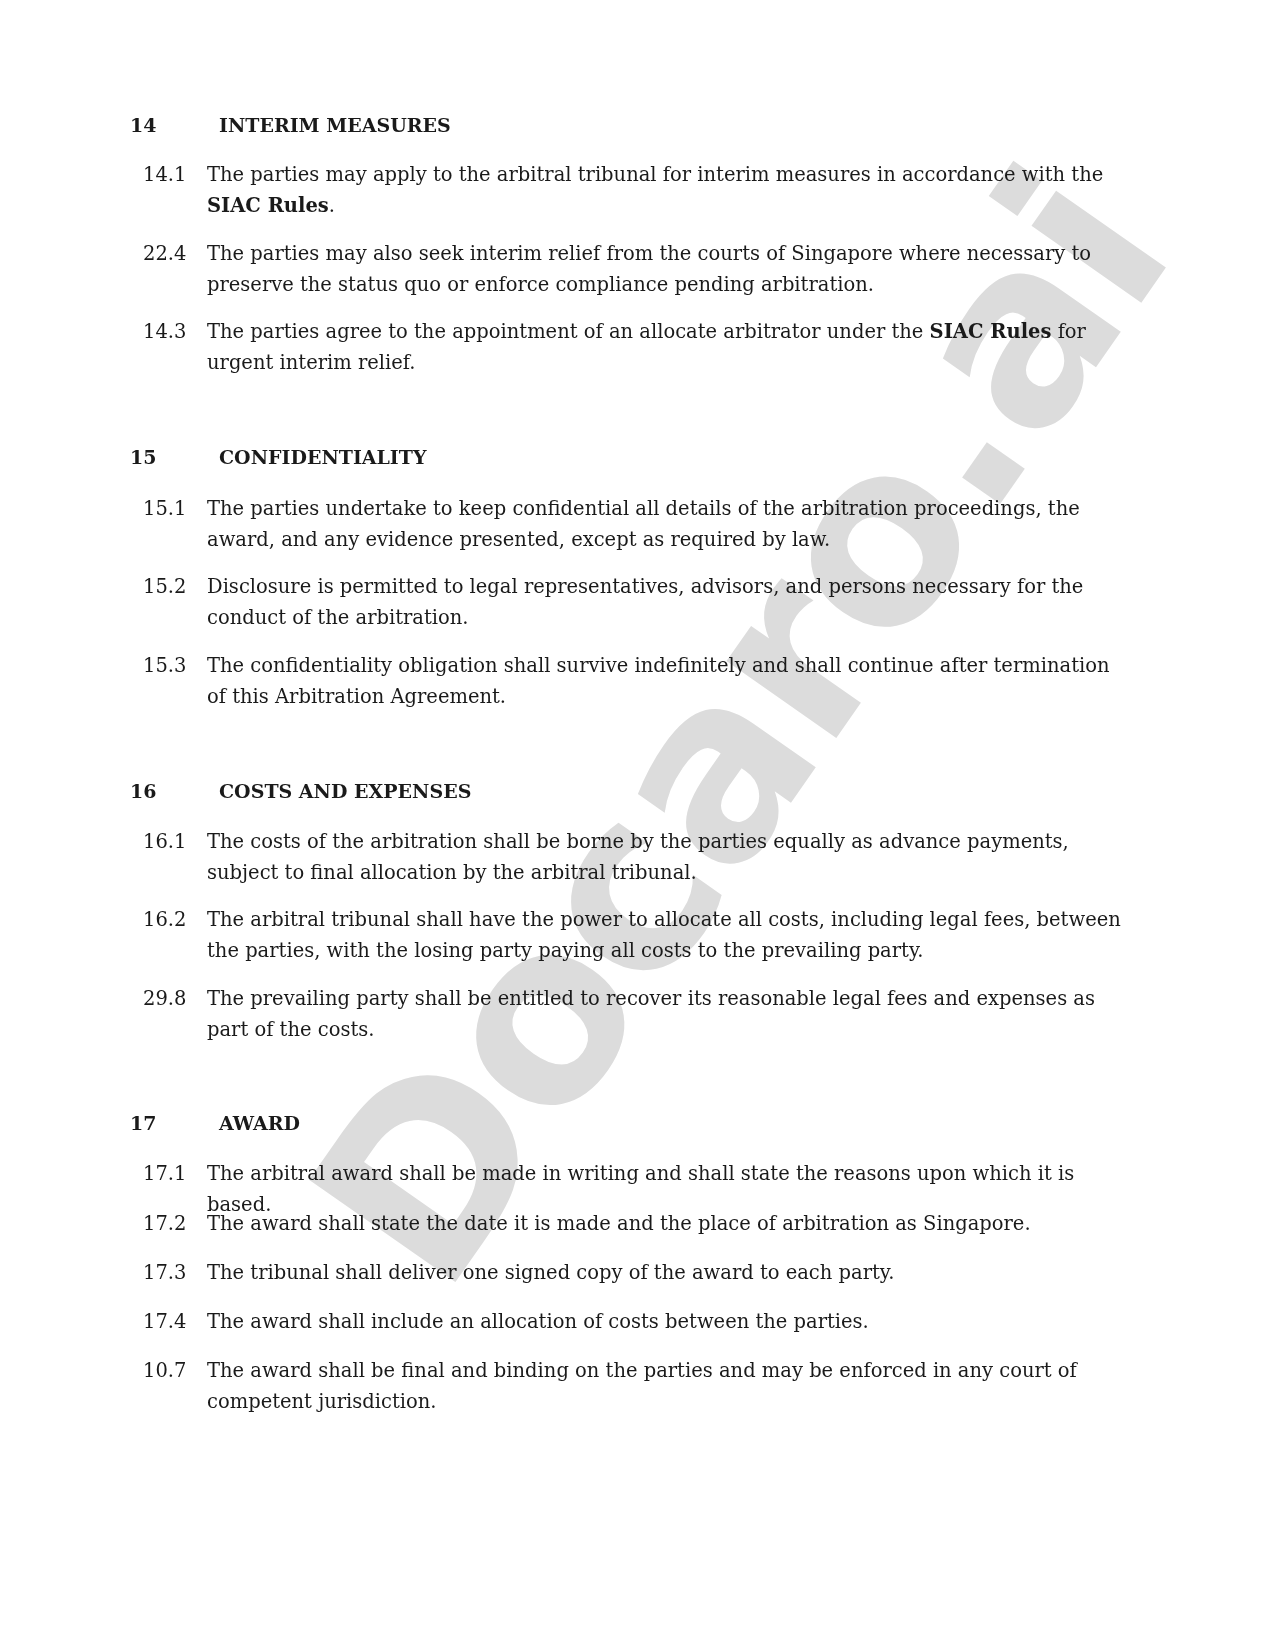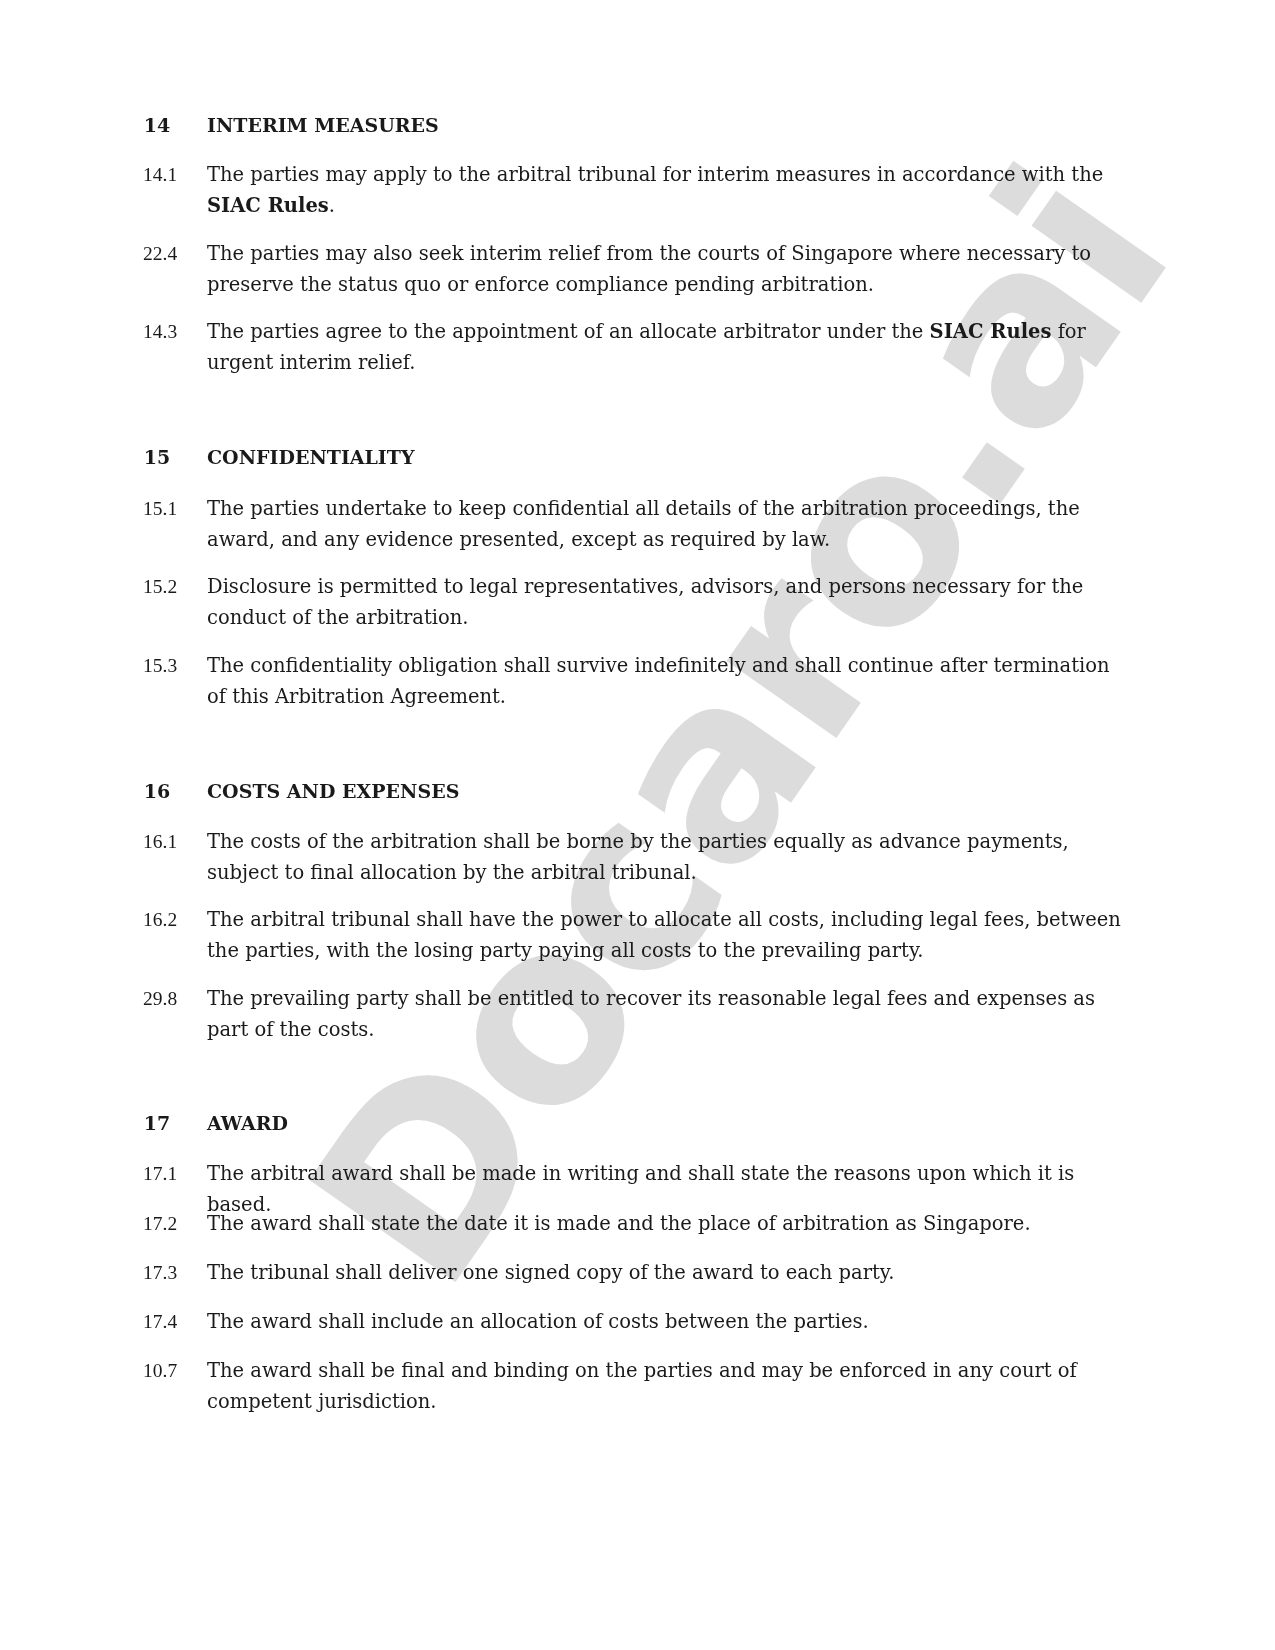--- a/index.html
+++ b/index.html
@@ -4,24 +4,24 @@
 <style>
   html, body { margin: 0; padding: 0; background: #ffffff; }
   body { width: 1275px; height: 1650px; position: relative; overflow: hidden;
          font-family: "DejaVu Serif", "Liberation Serif", serif; color: #1a1a1a; }
   .watermark { position: absolute; left: 160px; top: 720px; width: 1000px; text-align: center;
                font-family: "DejaVu Sans", "Liberation Sans", sans-serif; font-weight: bold;
                font-size: 245px; color: #dcdcdc; transform: rotate(-55deg); transform-origin: 50% 50%;
                letter-spacing: -4px; z-index: 0; white-space: nowrap; line-height: 1; }
   .page { position: absolute; left: 0; top: 0; width: 1275px; z-index: 1; }
   .heading { position: absolute; left: 0; font-size: 19px; font-weight: bold; height: 26px; }
-  .heading .num { position: absolute; left: 130px; width: 54px; text-align: center; }
-  .heading .title { position: absolute; left: 207px; white-space: nowrap; }
+  .heading .num { position: absolute; left: 130px; width: 54px; text-align: left; }
+  .heading .title { position: absolute; left: 219px; white-space: nowrap; }
   .clause { position: absolute; left: 0; width: 1275px; font-size: 19.5px; line-height: 30.5px; }
-  .clause .num { position: absolute; left: 143px; top: 0; font-family: Liberation Serif, serif; }
+  .clause .num { position: absolute; left: 143px; top: 0; }
   .clause .text { position: absolute; left: 207px; top: 0; width: 920px; }
   b { font-weight: bold; }
 </style>
 </head>
 <body>
 
 <div class="watermark">Docaro.ai</div>
 
 <div class="page">
 

